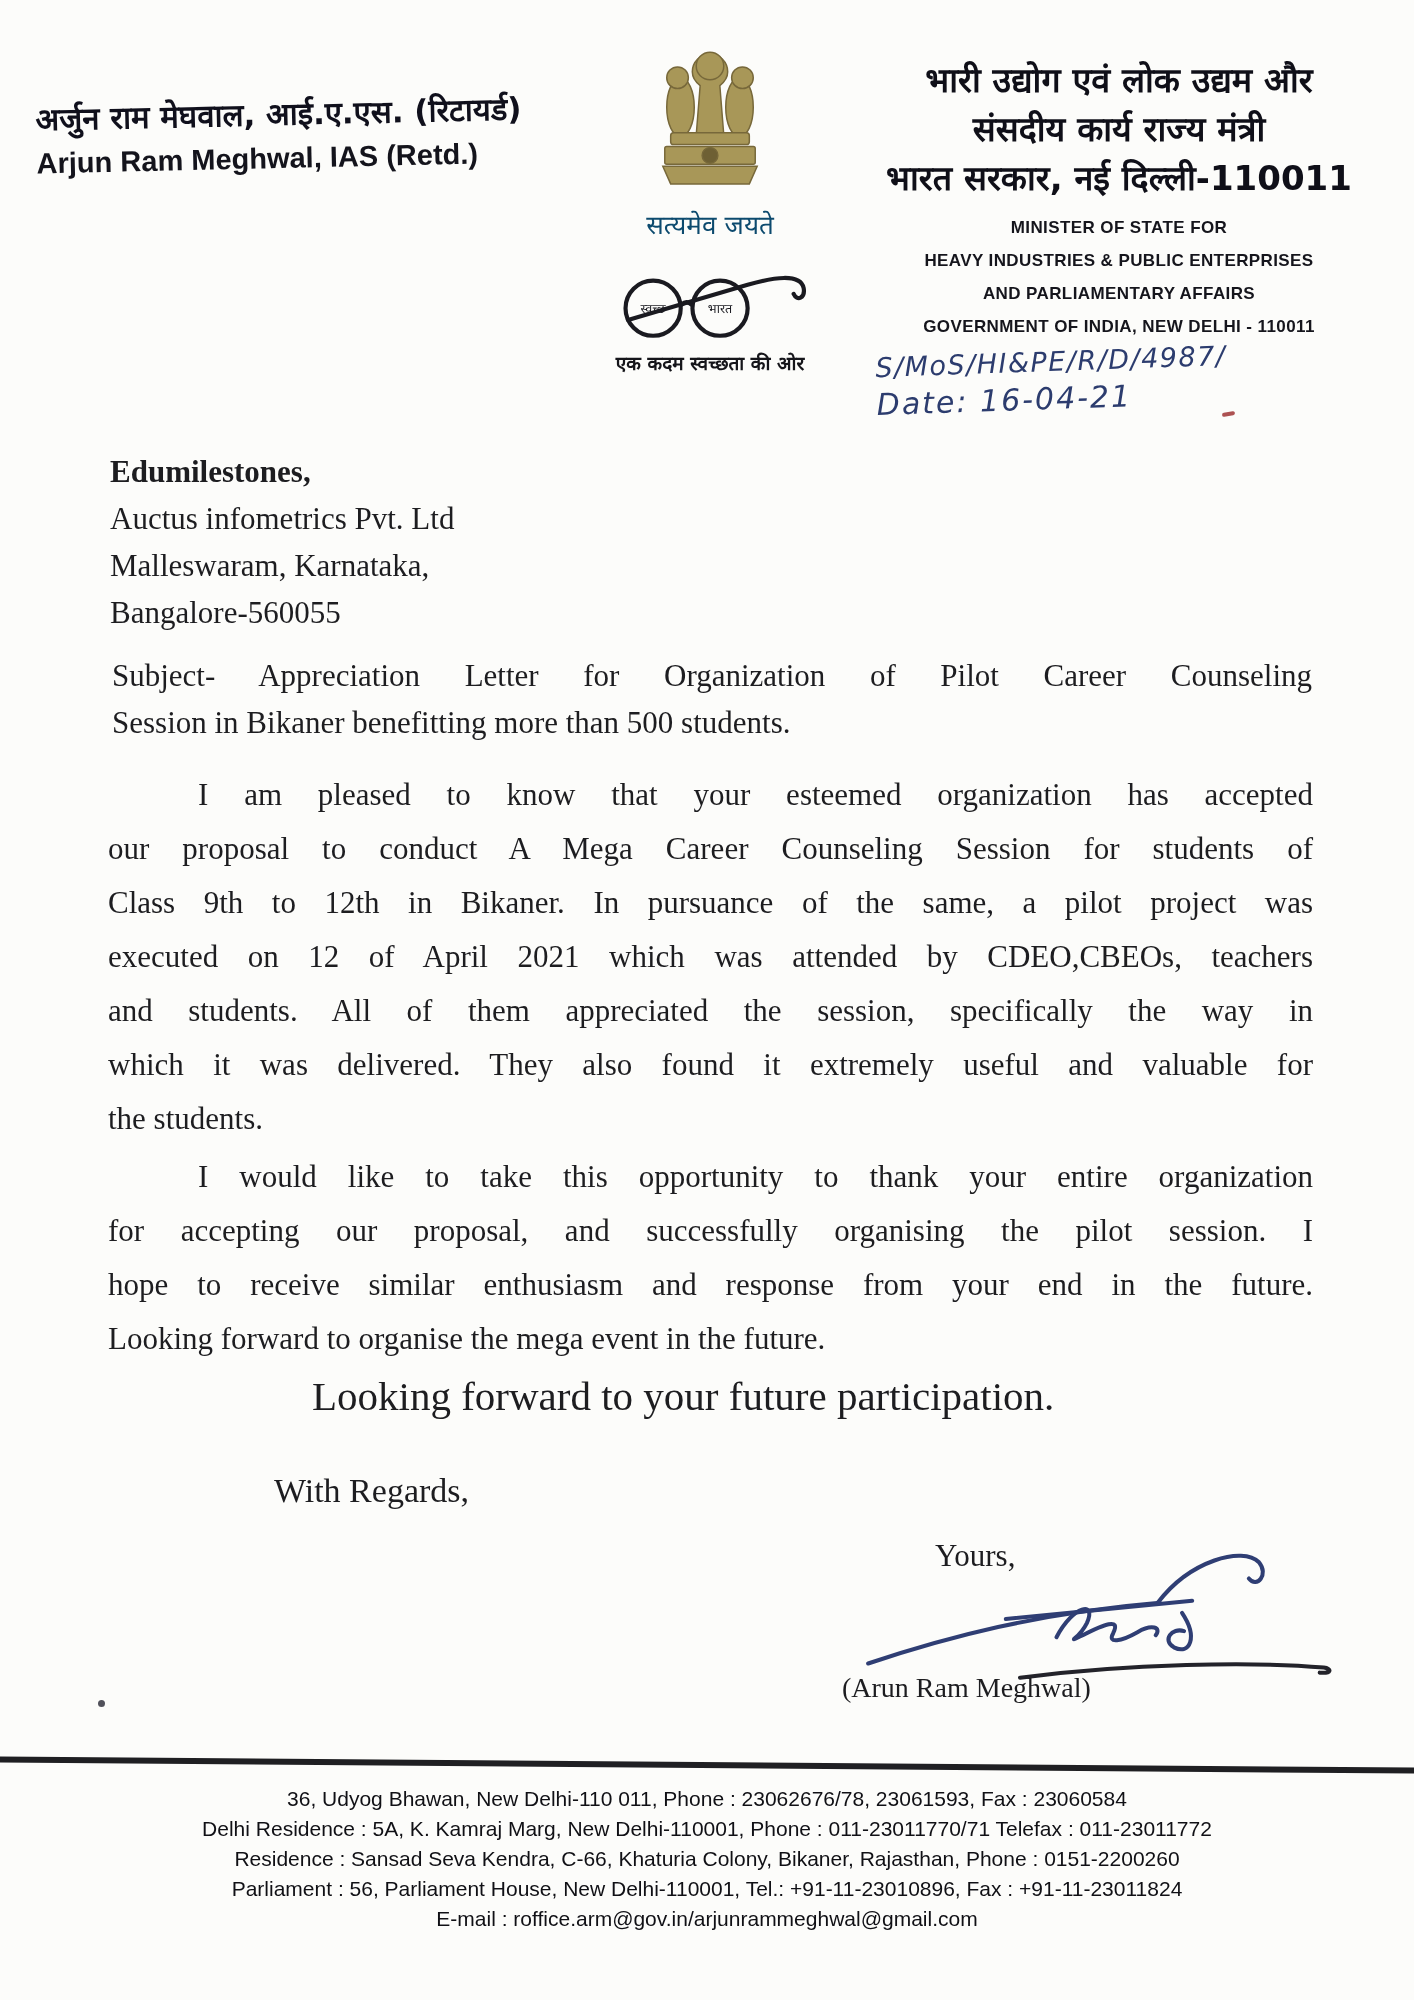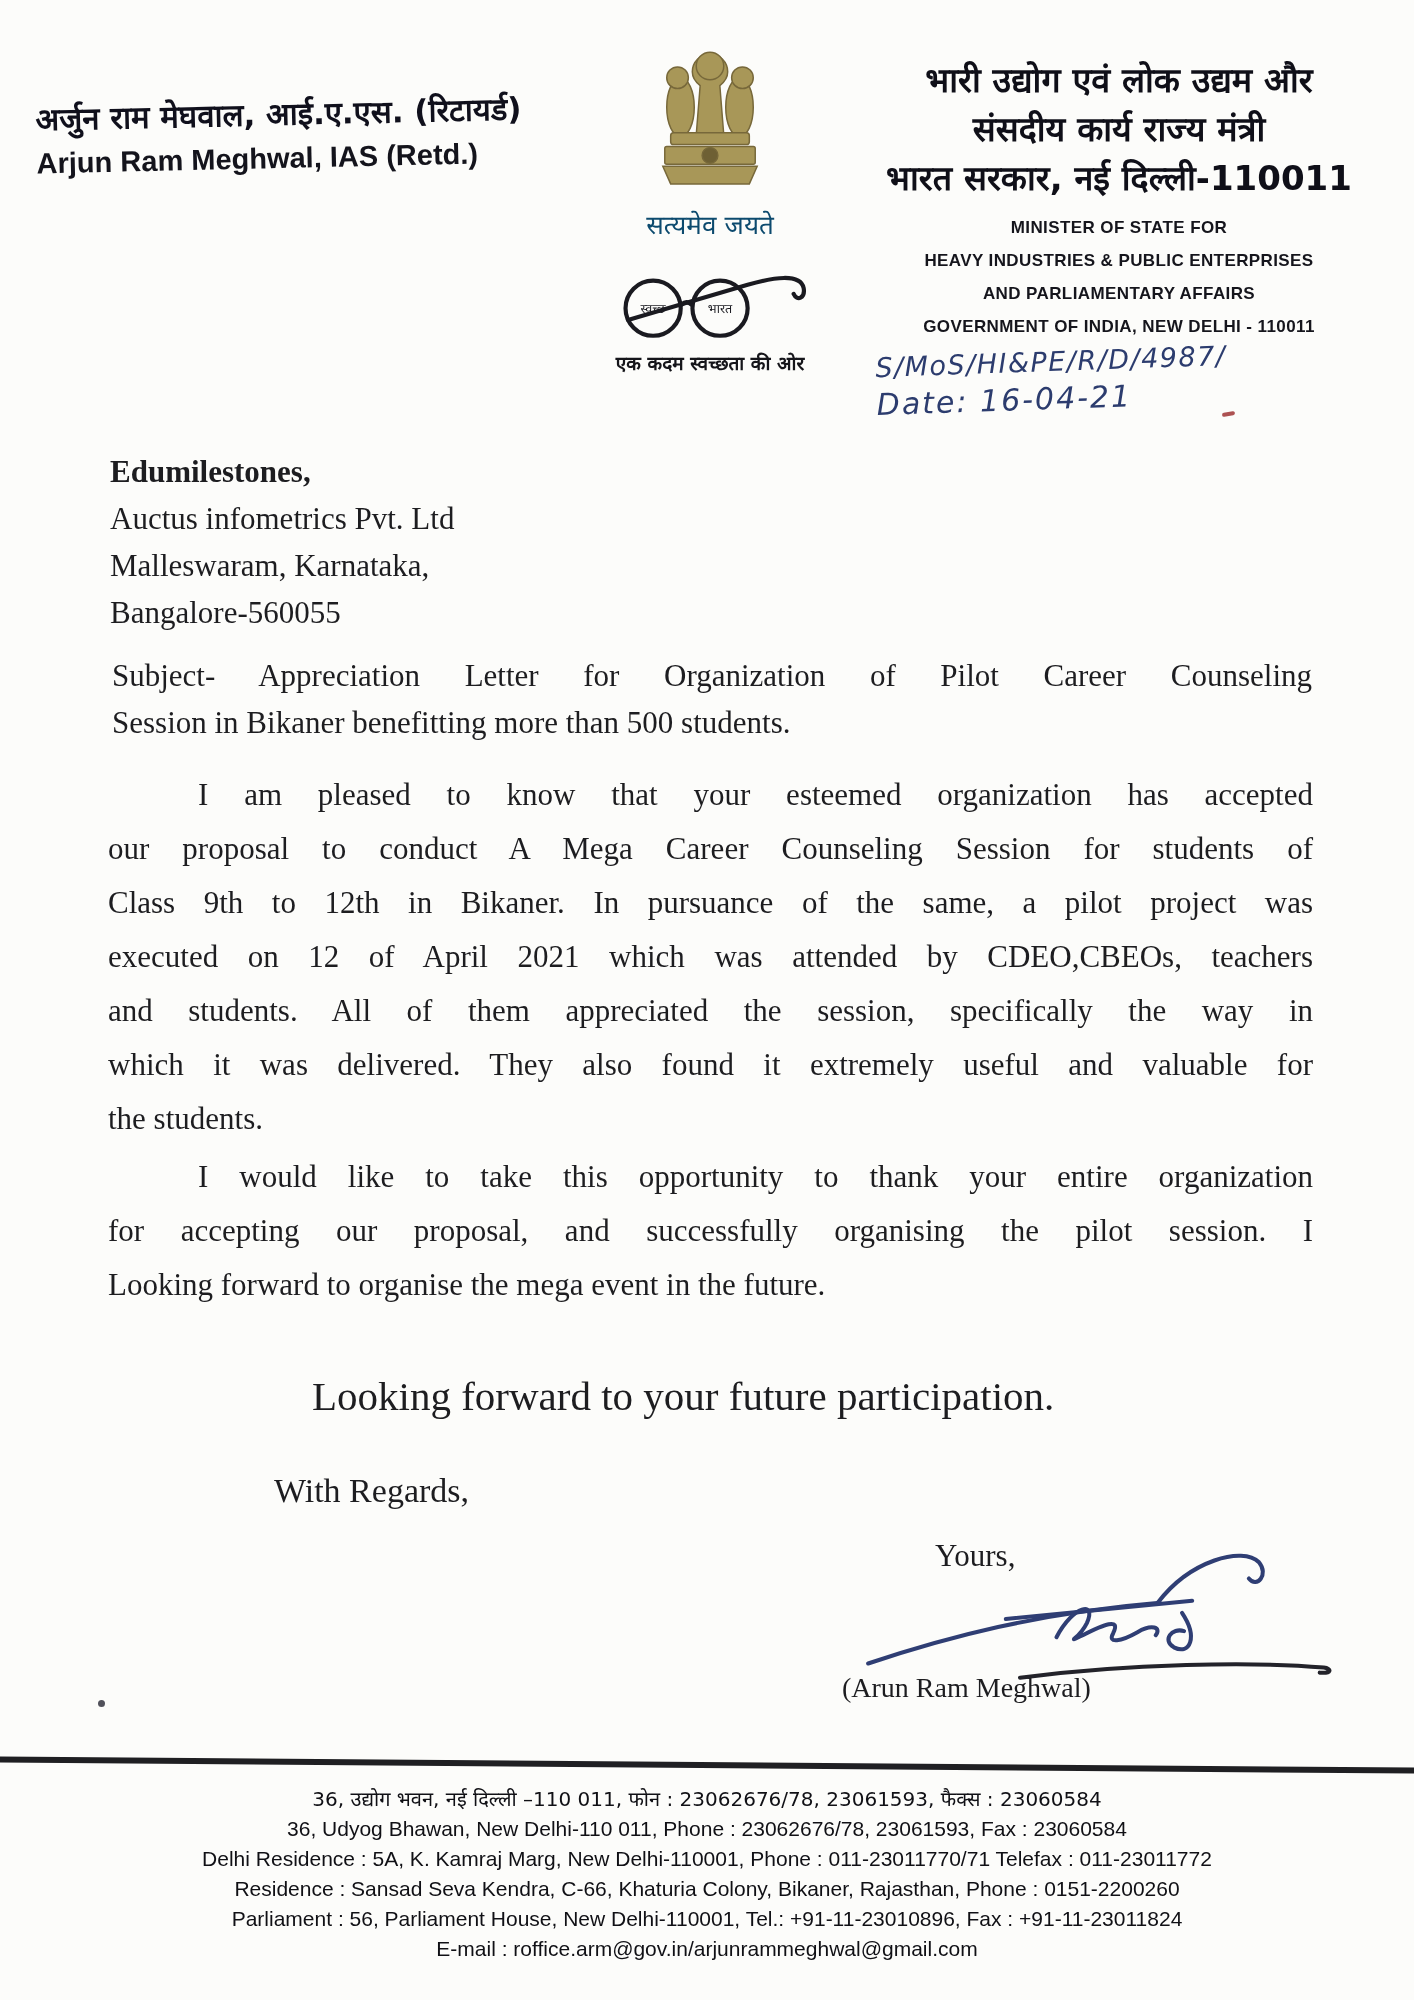--- a/index.html
+++ b/index.html
@@ -134,20 +134,21 @@
     <div class="jline">Class 9th to 12th in Bikaner. In pursuance of the same, a pilot project was</div>
     <div class="jline">executed on 12 of April 2021 which was attended by CDEO,CBEOs, teachers</div>
     <div class="jline">and students. All of them appreciated the session, specifically the way in</div>
     <div class="jline">which it was delivered. They also found it extremely useful and valuable for</div>
     <div class="lline">the students.</div>
   </div>
 
   <div class="para para-2">
     <div class="jline indent">I would like to take this opportunity to thank your entire organization</div>
     <div class="jline">for accepting our proposal, and successfully organising the pilot session. I</div>
+    <div class="jline">hope to receive similar enthusiasm and response from your end in the future.</div>
     <div class="lline">Looking forward to organise the mega event in the future.</div>
   </div>
 
   <div class="closing-line">Looking forward to your future participation.</div>
   <div class="regards">With Regards,</div>
   <div class="yours">Yours,</div>
 
   <svg class="signature-svg" viewBox="0 0 480 150">
     <g fill="none" stroke="#2f3e74" stroke-width="4" stroke-linecap="round">
       <path d="M12 118 C90 92 180 68 300 58"></path>
@@ -159,21 +160,20 @@
     </g>
   </svg>
 
   <div class="signatory">(Arun Ram Meghwal)</div>
 
   <div class="artifact-dot"></div>
   <div class="artifact-dash"></div>
 
   <div class="separator"></div>
   <div class="footer">
-    <div class="footer-line hi">36, उद्योग भवन, नई दिल्ली –110 011, फोन : 23062676/78, 23061593, फैक्स : 23060584</div>
     <div class="footer-line">36, Udyog Bhawan, New Delhi-110 011, Phone : 23062676/78, 23061593, Fax : 23060584</div>
     <div class="footer-line">Delhi Residence : 5A, K. Kamraj Marg, New Delhi-110001, Phone : 011-23011770/71 Telefax : 011-23011772</div>
     <div class="footer-line">Residence : Sansad Seva Kendra, C-66, Khaturia Colony, Bikaner, Rajasthan, Phone : 0151-2200260</div>
     <div class="footer-line">Parliament : 56, Parliament House, New Delhi-110001, Tel.: +91-11-23010896, Fax : +91-11-23011824</div>
     <div class="footer-line">E-mail : roffice.arm@gov.in/arjunrammeghwal@gmail.com</div>
   </div>
 
 </div>
 
 </body></html>

